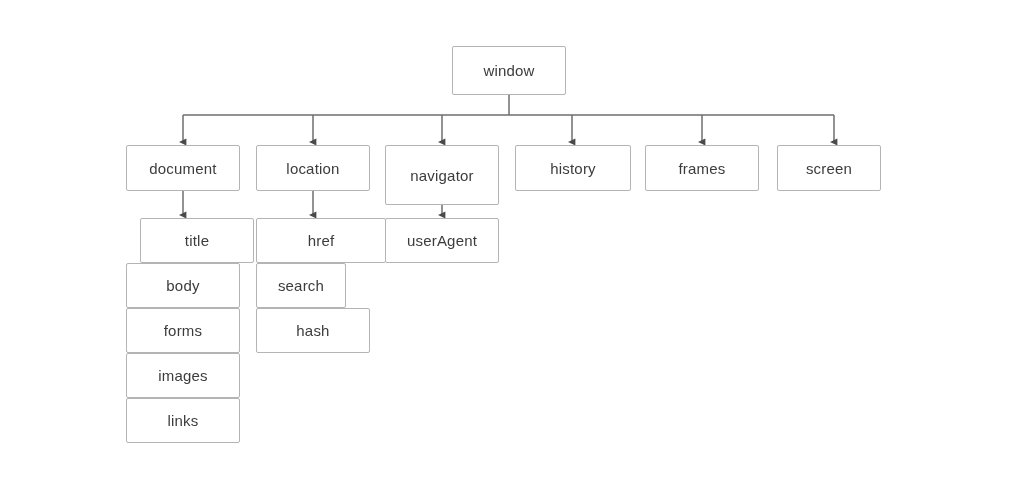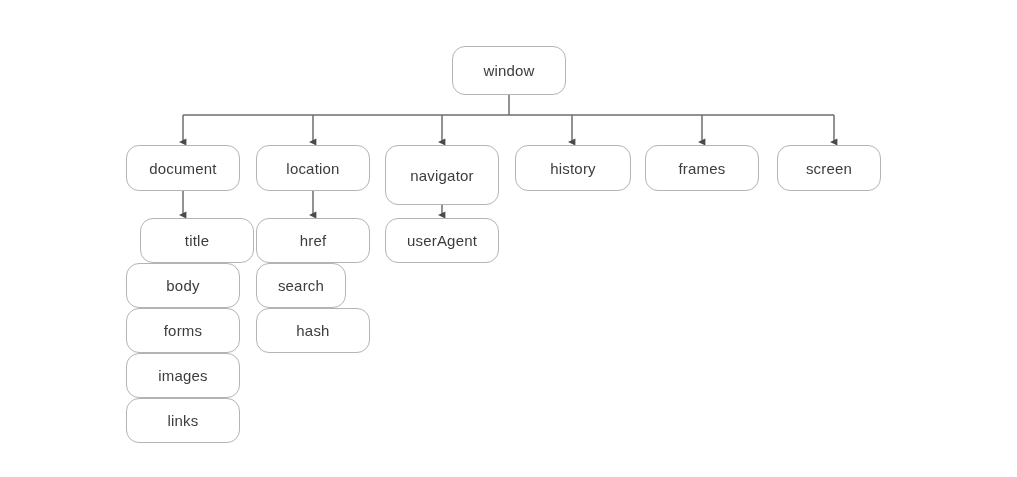--- a/index.html
+++ b/index.html
@@ -21,21 +21,21 @@
     top: 0;
     width: 1017px;
     height: 477px;
     pointer-events: none;
   }
   .node {
     position: absolute;
     box-sizing: border-box;
     background: #ffffff;
     border: 1.4px solid #b4b4b4;
-    border-radius: 13px;
+    border-radius: 2px;
     display: flex;
     align-items: center;
     justify-content: center;
     color: #3c3c3c;
     font-size: 15px;
     letter-spacing: 0.2px;
     white-space: nowrap;
   }
   .node.root { font-size: 15px; }
   .node.lvl2 { font-size: 15px; }
@@ -97,21 +97,21 @@
       </div>
       <div class="node lvl3" style="left: 126px; top: 308px; width: 114px; height: 45px;">
         <span>forms</span>
       </div>
       <div class="node lvl3" style="left: 126px; top: 353px; width: 114px; height: 45px;">
         <span>images</span>
       </div>
       <div class="node lvl3" style="left: 126px; top: 398px; width: 114px; height: 45px;">
         <span>links</span>
       </div>
-      <div class="node lvl3" style="left: 256px; top: 218px; width: 114px; height: 45px;">
+      <div class="node lvl3" style="left: 256px; top: 218px; width: 130px; height: 45px;">
         <span>href</span>
       </div>
       <div class="node lvl3" style="left: 256px; top: 263px; width: 90px; height: 45px;">
         <span>search</span>
       </div>
       <div class="node lvl3" style="left: 256px; top: 308px; width: 114px; height: 45px;">
         <span>hash</span>
       </div>
       <div class="node lvl3" style="left: 385px; top: 218px; width: 114px; height: 45px;">
         <span>userAgent</span>

